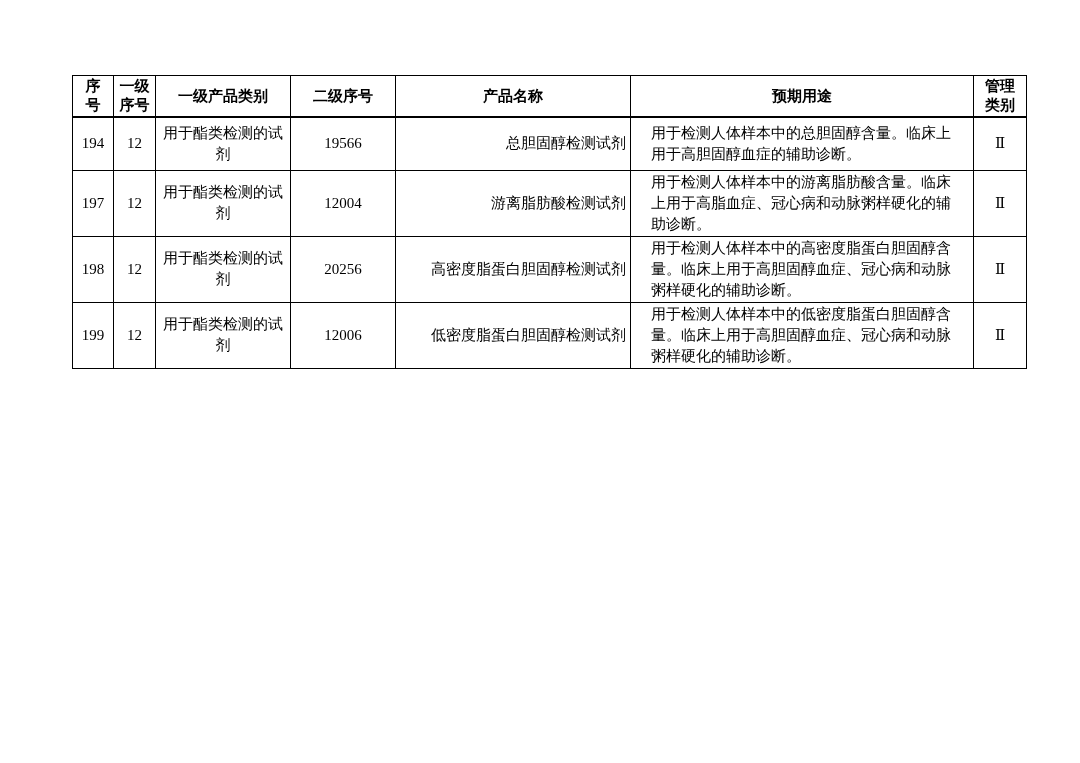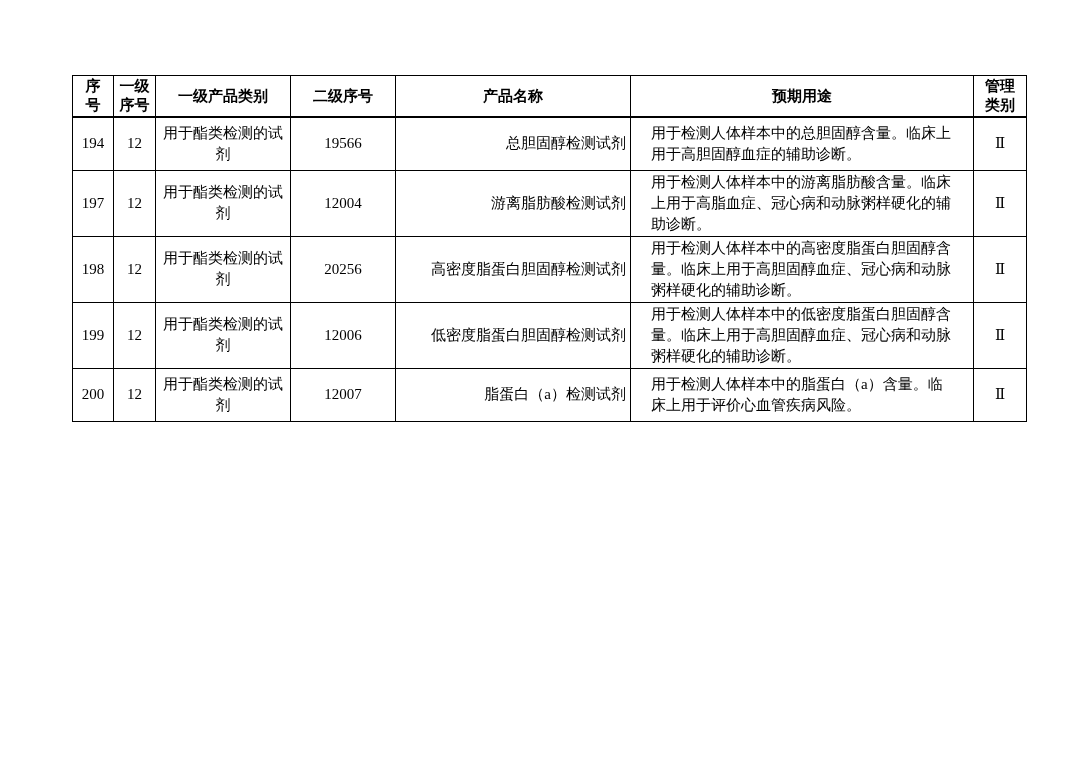--- a/index.html
+++ b/index.html
@@ -111,24 +111,15 @@
       </tr>
       <tr class="h-tall">
         <td class="c-center">199</td>
         <td class="c-center">12</td>
         <td class="c-center">用于酯类检测的试剂</td>
         <td class="c-center">12006</td>
         <td class="c-name">低密度脂蛋白胆固醇检测试剂</td>
         <td class="c-use">用于检测人体样本中的低密度脂蛋白胆固醇含量。临床上用于高胆固醇血症、冠心病和动脉粥样硬化的辅助诊断。</td>
         <td class="c-center">Ⅱ</td>
       </tr>
-      <tr class="h-reg">
-        <td class="c-center">200</td>
-        <td class="c-center">12</td>
-        <td class="c-center">用于酯类检测的试剂</td>
-        <td class="c-center">12007</td>
-        <td class="c-name">脂蛋白（a）检测试剂</td>
-        <td class="c-use">用于检测人体样本中的脂蛋白（a）含量。临床上用于评价心血管疾病风险。</td>
-        <td class="c-center">Ⅱ</td>
-      </tr>
     </tbody>
   </table>
 </div>
 
 </body></html>

